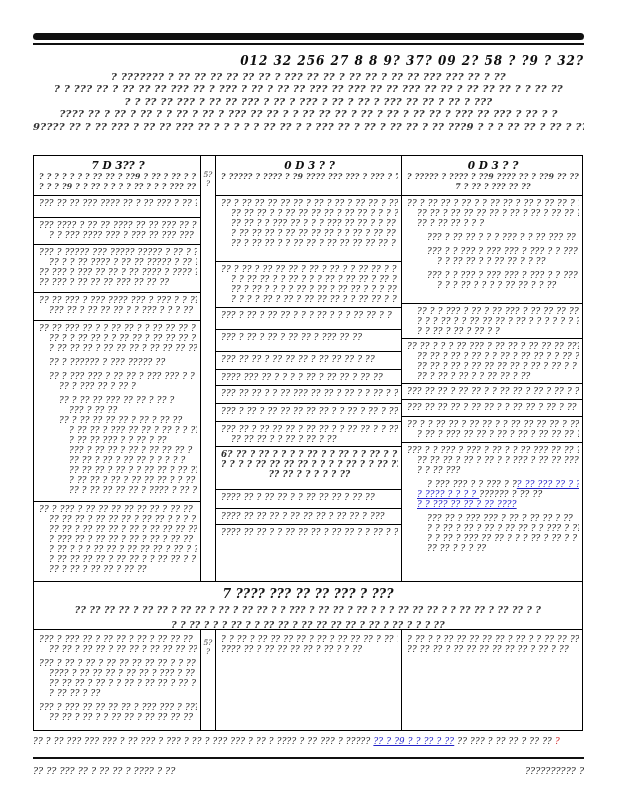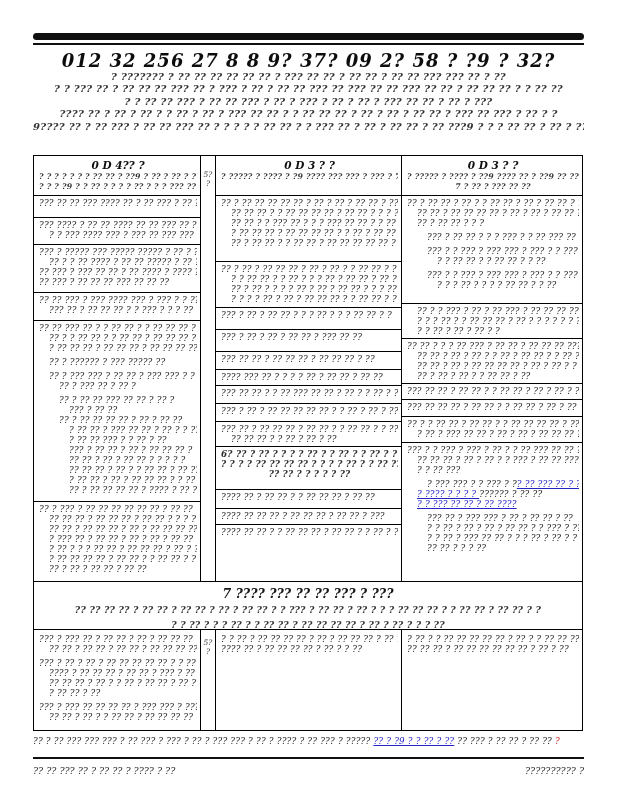--- a/index.html
+++ b/index.html
@@ -7,21 +7,21 @@
     position:relative; width:618px; height:800px; background:#ffffff;
     font-family:"DejaVu Serif", serif; font-style:italic; color:#1c1c1c;
     overflow:hidden;
   }
   
   .topbar  { position:absolute; left:33px; top:33px; width:551px; height:7px; background:#101010; border-radius:4px; }
   .topline { position:absolute; left:33px; top:43px; width:551px; height:2px; background:#101010; }
 
   
   .titleblock { position:absolute; left:33px; top:51px; width:551px; text-align:center; }
-  .doc-title  { font-size:18px; font-weight:bold; letter-spacing:1px; color:#0d0d0d; line-height:20px; white-space:nowrap; }
+  .doc-title  { font-size:12px; font-weight:bold; letter-spacing:1px; color:#0d0d0d; line-height:20px; white-space:nowrap;text-align:right; }
   .subtitle .ln { font-size:10px; line-height:12.4px; font-weight:bold; color:#323232; letter-spacing:0.3px;
                   white-space:nowrap; overflow:hidden; text-align:center; }
 
   
   .doc { position:absolute; left:33px; top:155px; width:548px; border:1px solid #000; }
   .toprow { display:grid; grid-template-columns:166px 16px 186px 180px; height:425px; border-bottom:1px solid #000; }
   .col { overflow:hidden; }
   .col-strip  { border-left:1px solid #000; border-right:1px solid #000; font-size:7.5px; text-align:center; padding-top:14px; box-sizing:border-box; color:#333; }
   .col-mid    { border-right:1px solid #000; }
   .cell { box-sizing:border-box; border-top:1px solid #000; padding:2px 3px 0 5px; overflow:hidden; }
@@ -72,21 +72,21 @@
         <div class="ln">???? ?? ? ?? ? ?? ? ? ?? ? ?? ? ??? ?? ?? ? ? ?? ?? ?? ? ?? ? ?? ? ?? ?? ? ??? ?? ??? ? ?? ? ?</div>
         <div class="ln">9???? ?? ? ?? ??? ? ?? ?? ??? ?? ? ? ? ?   ? ?? ?? ? ? ??? ?? ? ?? ? ?? ?? ? ?? ???9 ? ?   ? ?? ?? ? ?? ? ???</div>
       </div>
   </div>
 
   <div class="doc">
 
     <div class="toprow">
       <div class="col col-left">
           <div class="cell head" style="height: 39px;">
-            <div class="col-title">0 D 4?? ?</div>
+            <div class="col-title">7 D 3?? ?</div>
             <div class="subhead">
               <div class="ln">? ? ? ? ? ?   ? ?? ?? ? ??9 ? ?? ? ?? ? ? ?? ? ? ?? ?? ????</div>
               <div class="ln">? ? ? ?9 ?   ? ?? ? ? ?   ? ?? ? ? ? ??? ?? ? ?</div>
             </div>
           </div>
           <div class="cell" style="height: 22px;">
             <div class="ln">??? ?? ?? ???   ???? ?? ? ?? ???   ? ?? ??</div>
           </div>
           <div class="cell" style="height: 27px;">
             <div class="ln">??? ???? ? ?? ?? ???? ?? ?? ??? ?? ?? ?? ?</div>

